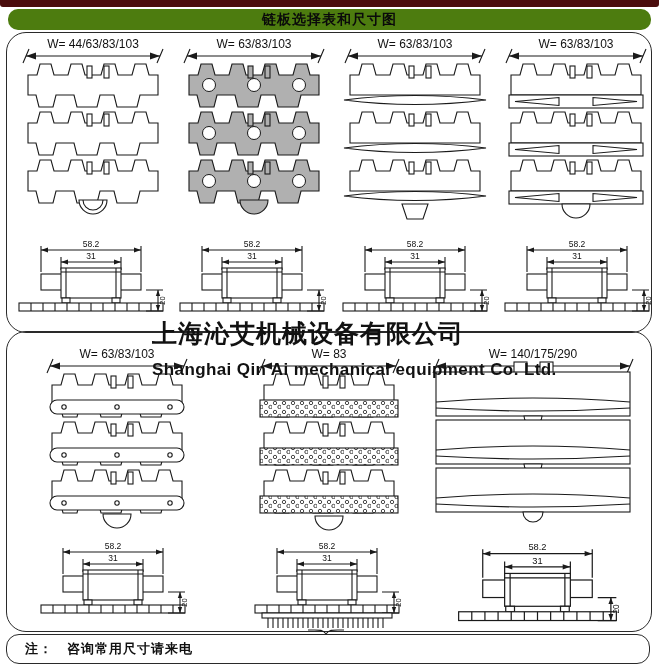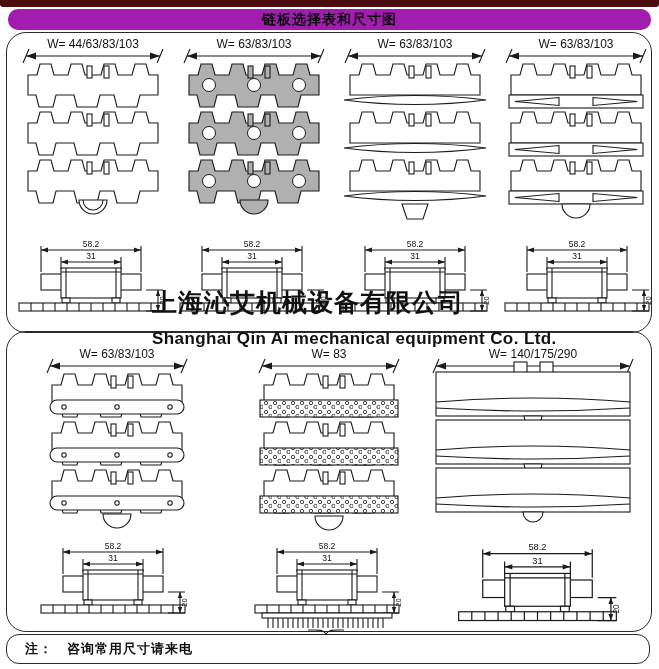--- a/index.html
+++ b/index.html
@@ -1,29 +1,29 @@
 <!DOCTYPE html>
 <html><head>
 <meta charset="utf-8">
 <style>
   html,body{margin:0;padding:0;background:#fff;}
   #page{position:relative;width:659px;height:669px;background:#fff;overflow:hidden;
         font-family:"Liberation Sans",sans-serif;color:#111;}
   .abs{position:absolute;}
   #top-bar{left:0;top:0;width:659px;height:7px;background:#4a0c0c;border-radius:0 0 3px 3px;}
-  #title-bar{left:8px;top:9px;width:643px;height:21px;background:#a21caf;border-radius:10px;
+  #title-bar{left:8px;top:9px;width:643px;height:21px;background:#4d7c0f;border-radius:10px;
              display:flex;align-items:center;justify-content:center;}
   #title-bar span{font-size:14px;font-weight:bold;letter-spacing:1px;color:#0a0a0a;}
   .panel{border:1.4px solid #2a2a2a;border-radius:20px;background:transparent;}
   #panel-top{left:6px;top:32px;width:644px;height:299px;}
   #panel-bottom{left:6px;top:331px;width:644px;height:299px;}
   #note-box{left:6px;top:634px;width:644px;height:30px;border:1.4px solid #2a2a2a;border-radius:13px;
             display:flex;align-items:center;padding-left:18px;box-sizing:border-box;}
   #note-box span{font-size:13px;font-weight:bold;letter-spacing:1px;}
-  #logo{left:150px;top:288px;width:400px;height:76px;z-index:6;display:flex;align-items:flex-start;}
+  #logo{left:150px;top:304px;width:400px;height:76px;z-index:6;display:flex;align-items:flex-end;}
   #logo-text{display:flex;flex-direction:column;margin-left:2px;}
   #company-cn{font-family:"DejaVu Serif",serif;font-size:25px;font-weight:bold;letter-spacing:1px;
               line-height:30px;white-space:nowrap;}
   #company-en{font-size:17px;font-weight:bold;letter-spacing:.4px;margin-top:11px;white-space:nowrap;}
   svg{display:block;}
   .w{fill:#fff;stroke:#1a1a1a;stroke-width:1.1;}
   .s{fill:none;stroke:#1a1a1a;stroke-width:1.1;}
   .f{fill:#1a1a1a;stroke:none;}
   .wlabel{font:12px "Liberation Sans",sans-serif;fill:#111;text-anchor:middle;}
   .dim{font:8.5px "Liberation Sans",sans-serif;fill:#111;text-anchor:middle;}

